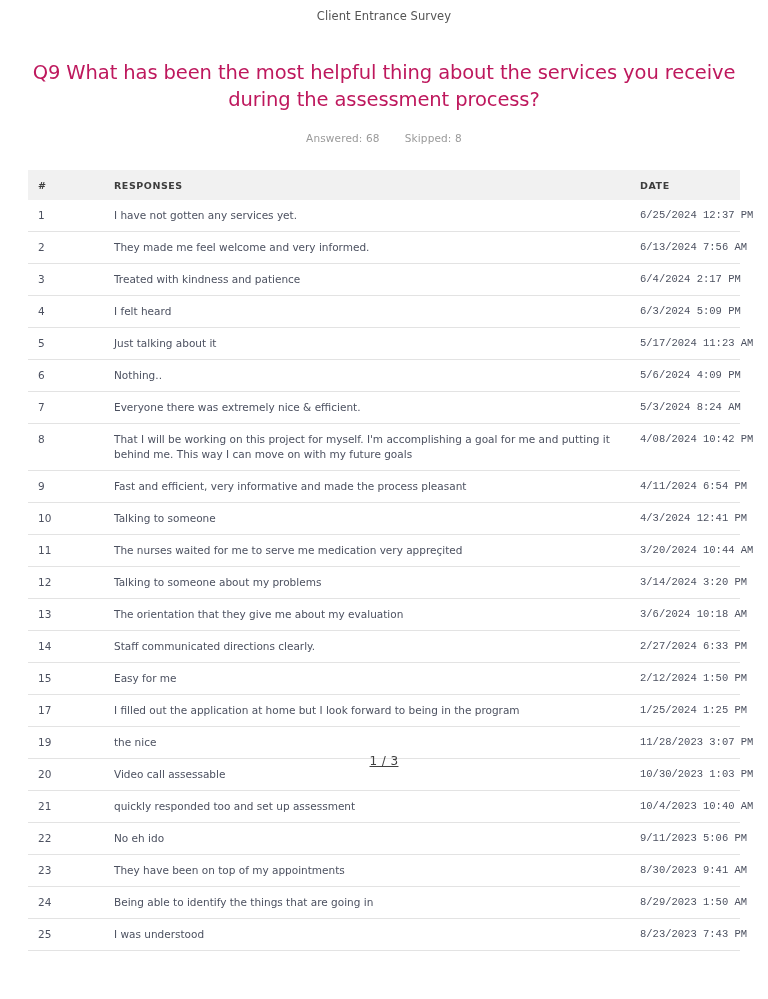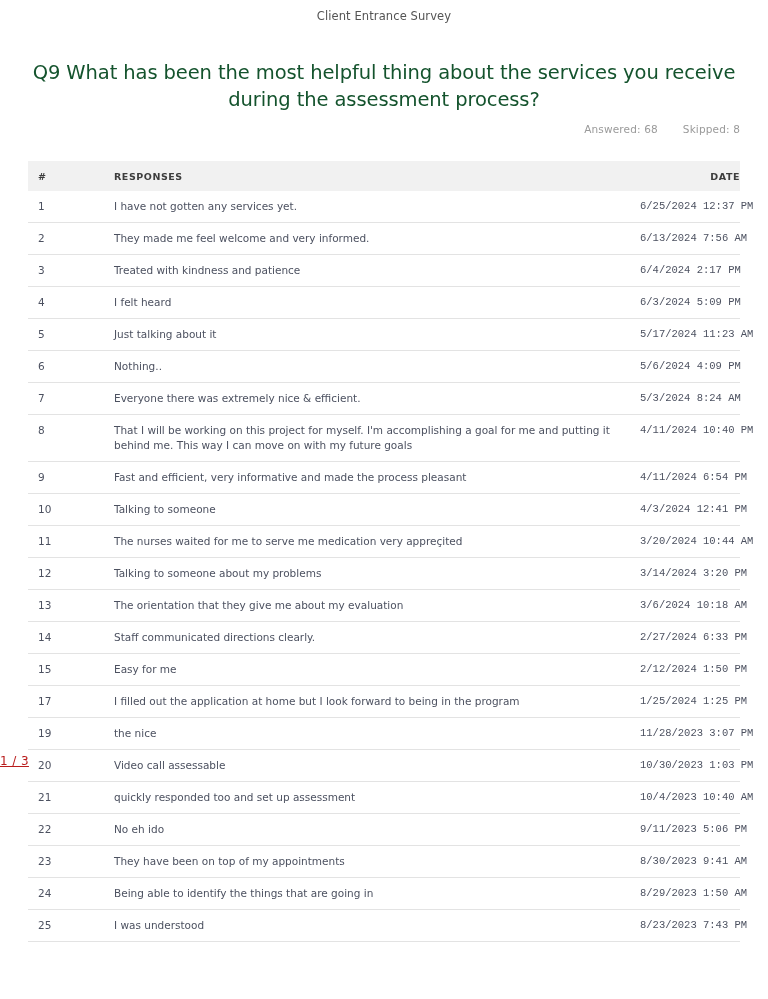--- a/index.html
+++ b/index.html
@@ -35,32 +35,31 @@
 
   .question-block {
     margin-top: 36px;
     padding: 0 28px;
     text-align: center;
   }
 
   .question-title {
     font-size: 19.5px;
     line-height: 27px;
-    color: #14532d;
+    color: #be185d;
     font-weight: 400;
     margin: 0;
     letter-spacing: -0.1px;
   }
 
   .counts {
-    margin-top: 10px;
+    margin-top: 19px;
     font-size: 10.5px;
     color: #9a9a9a;
     letter-spacing: 0.15px;
-    text-align: right;
   }
   .counts .count-item { display: inline-block; }
   .counts .count-gap { display: inline-block; width: 18px; }
 
   
   .table-wrap {
     margin-top: 26px;
     padding: 0 28px 0 28px;
   }
 
@@ -81,21 +80,21 @@
     color: #3d3d3d;
     text-align: left;
     letter-spacing: 0.55px;
     padding: 8px 0 8px 0;
     height: 14px;
     vertical-align: middle;
     border: none;
   }
   table.responses thead th.h-num  { padding-left: 10px; }
   table.responses thead th.h-resp { padding-left: 2px; }
-  table.responses thead th.h-date { padding-left: 8px; text-align: right; }
+  table.responses thead th.h-date { padding-left: 8px; }
 
   table.responses tbody td {
     font-size: 10.5px;
     line-height: 15px;
     color: #4c5160;
     vertical-align: top;
     padding: 8px 0 8px 0;
     border-bottom: 1px solid #e3e3e3;
   }
   table.responses tbody tr:first-child td {
@@ -114,23 +113,23 @@
     white-space: nowrap;
     font-family: Liberation Mono, monospace;
   }
 
   
   .page-footer {
     position: absolute;
     left: 0;
     right: 0;
     bottom: 16px;
-    text-align: left;
+    text-align: center;
     font-size: 12px;
-    color: #b91c1c;
+    color: #404040;
     letter-spacing: 0.4px;
     text-decoration: underline;
   }
 </style>
 </head>
 <body>
 
 <div class="page">
 
   <div class="doc-header">Client Entrance Survey</div>
@@ -191,21 +190,21 @@
             <td class="t-date">5/6/2024 4:09 PM</td>
           </tr>
           <tr>
             <td class="t-num">7</td>
             <td class="t-resp">Everyone there was extremely nice &amp; efficient.</td>
             <td class="t-date">5/3/2024 8:24 AM</td>
           </tr>
           <tr>
             <td class="t-num">8</td>
             <td class="t-resp">That I will be working on this project for myself. I'm accomplishing a goal for me and putting it behind me. This way I can move on with my future goals</td>
-            <td class="t-date">4/11/2024 10:40 PM</td>
+            <td class="t-date">4/08/2024 10:42 PM</td>
           </tr>
           <tr>
             <td class="t-num">9</td>
             <td class="t-resp">Fast and efficient, very informative and made the process pleasant</td>
             <td class="t-date">4/11/2024 6:54 PM</td>
           </tr>
           <tr>
             <td class="t-num">10</td>
             <td class="t-resp">Talking to someone</td>
             <td class="t-date">4/3/2024 12:41 PM</td>

